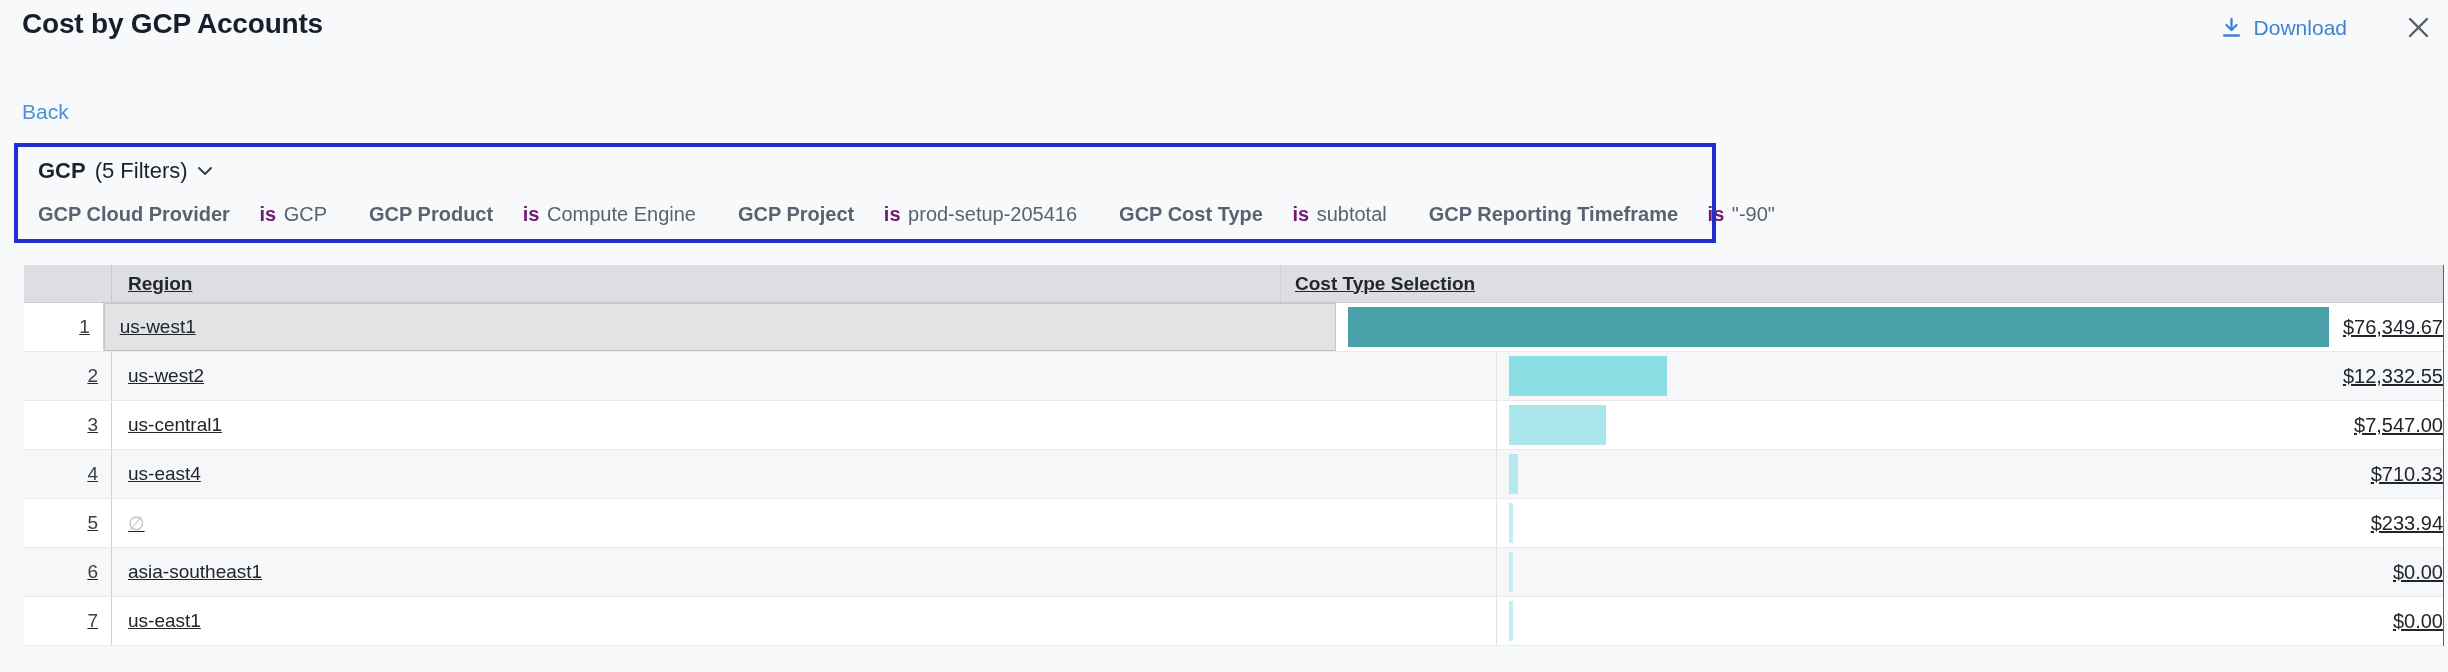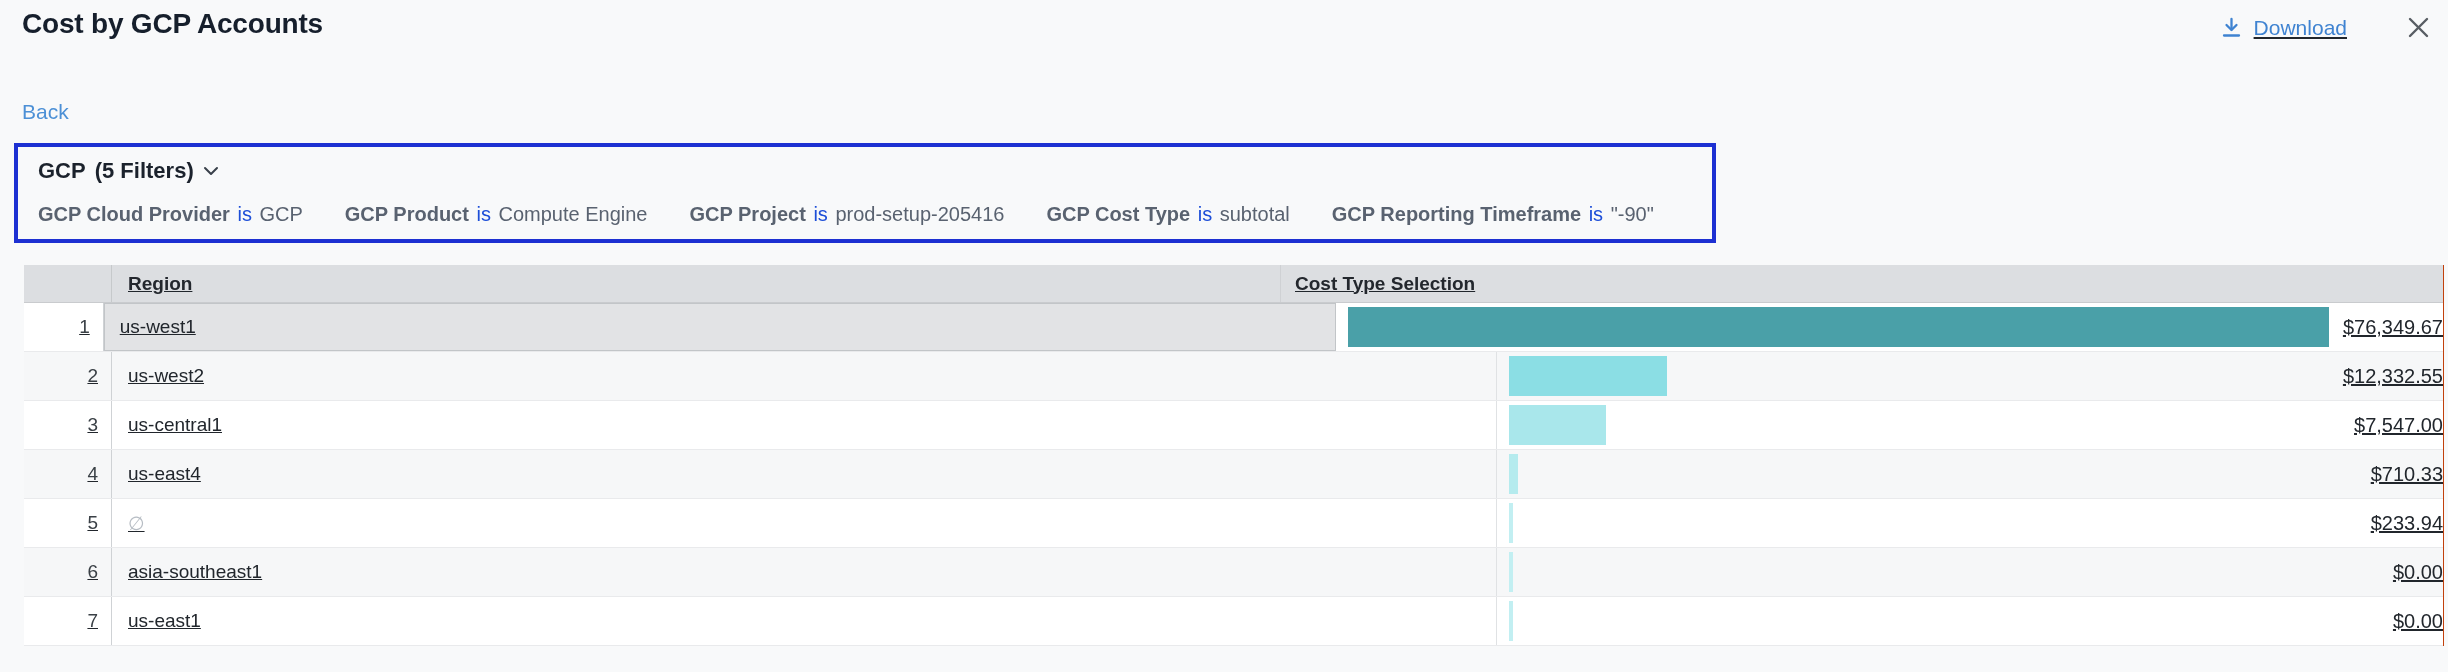--- a/index.html
+++ b/index.html
@@ -20,21 +20,20 @@
     font-size: 28px; font-weight: 700; color: #161f2c;
     letter-spacing: -0.2px;
   }
   .header-actions {
     position: absolute; right: 16px; top: 14px;
     display: flex; align-items: center;
   }
   .download-btn {
     display: flex; align-items: center; gap: 10px;
     cursor: pointer;
-    text-decoration: underline;
   }
   .download-btn .label {
     font-size: 21px; font-weight: 500; color: #3f83d1;
   }
   .close-btn { margin-left: 58px; cursor: pointer; display: flex; align-items: center; }
 
   
   .back-link {
     position: absolute; left: 22px; top: 100px;
     font-size: 21px; color: #4c90d6; cursor: pointer;
@@ -46,29 +45,29 @@
     width: 1702px; height: 100px;
     border: 4px solid #1d30d2;
     background: #f8f9fa;
     padding: 11px 14px 0 20px;
   }
   .filter-summary {
     display: inline-flex; align-items: center; gap: 9px;
     font-size: 22px; color: #1b222c; cursor: pointer;
   }
   .filter-summary .name { font-weight: 700; }
-  .filter-summary .count { font-weight: 700; }
+  .filter-summary .count { font-weight: 400; }
   .filter-chips {
     margin-top: 19px;
     display: flex; gap: 42px;
     font-size: 20px; white-space: nowrap;
   }
   .chip { color: #596270; }
   .chip .fname { font-weight: 700; color: #596270; }
-  .chip .fop   { font-weight: 400; color: #1d4ed8; padding: 0 2px; }
+  .chip .fop   { font-weight: 700; color: #701a75; padding: 0 2px; margin-left: 22px; }
   .chip .fval  { font-weight: 400; color: #596270; }
 
   
   .grid {
     position: absolute; left: 24px; top: 265px;
     width: 2420px;
     border-right: 1px solid #c2410c;
     text-decoration: underline;
   }
   .thead {

